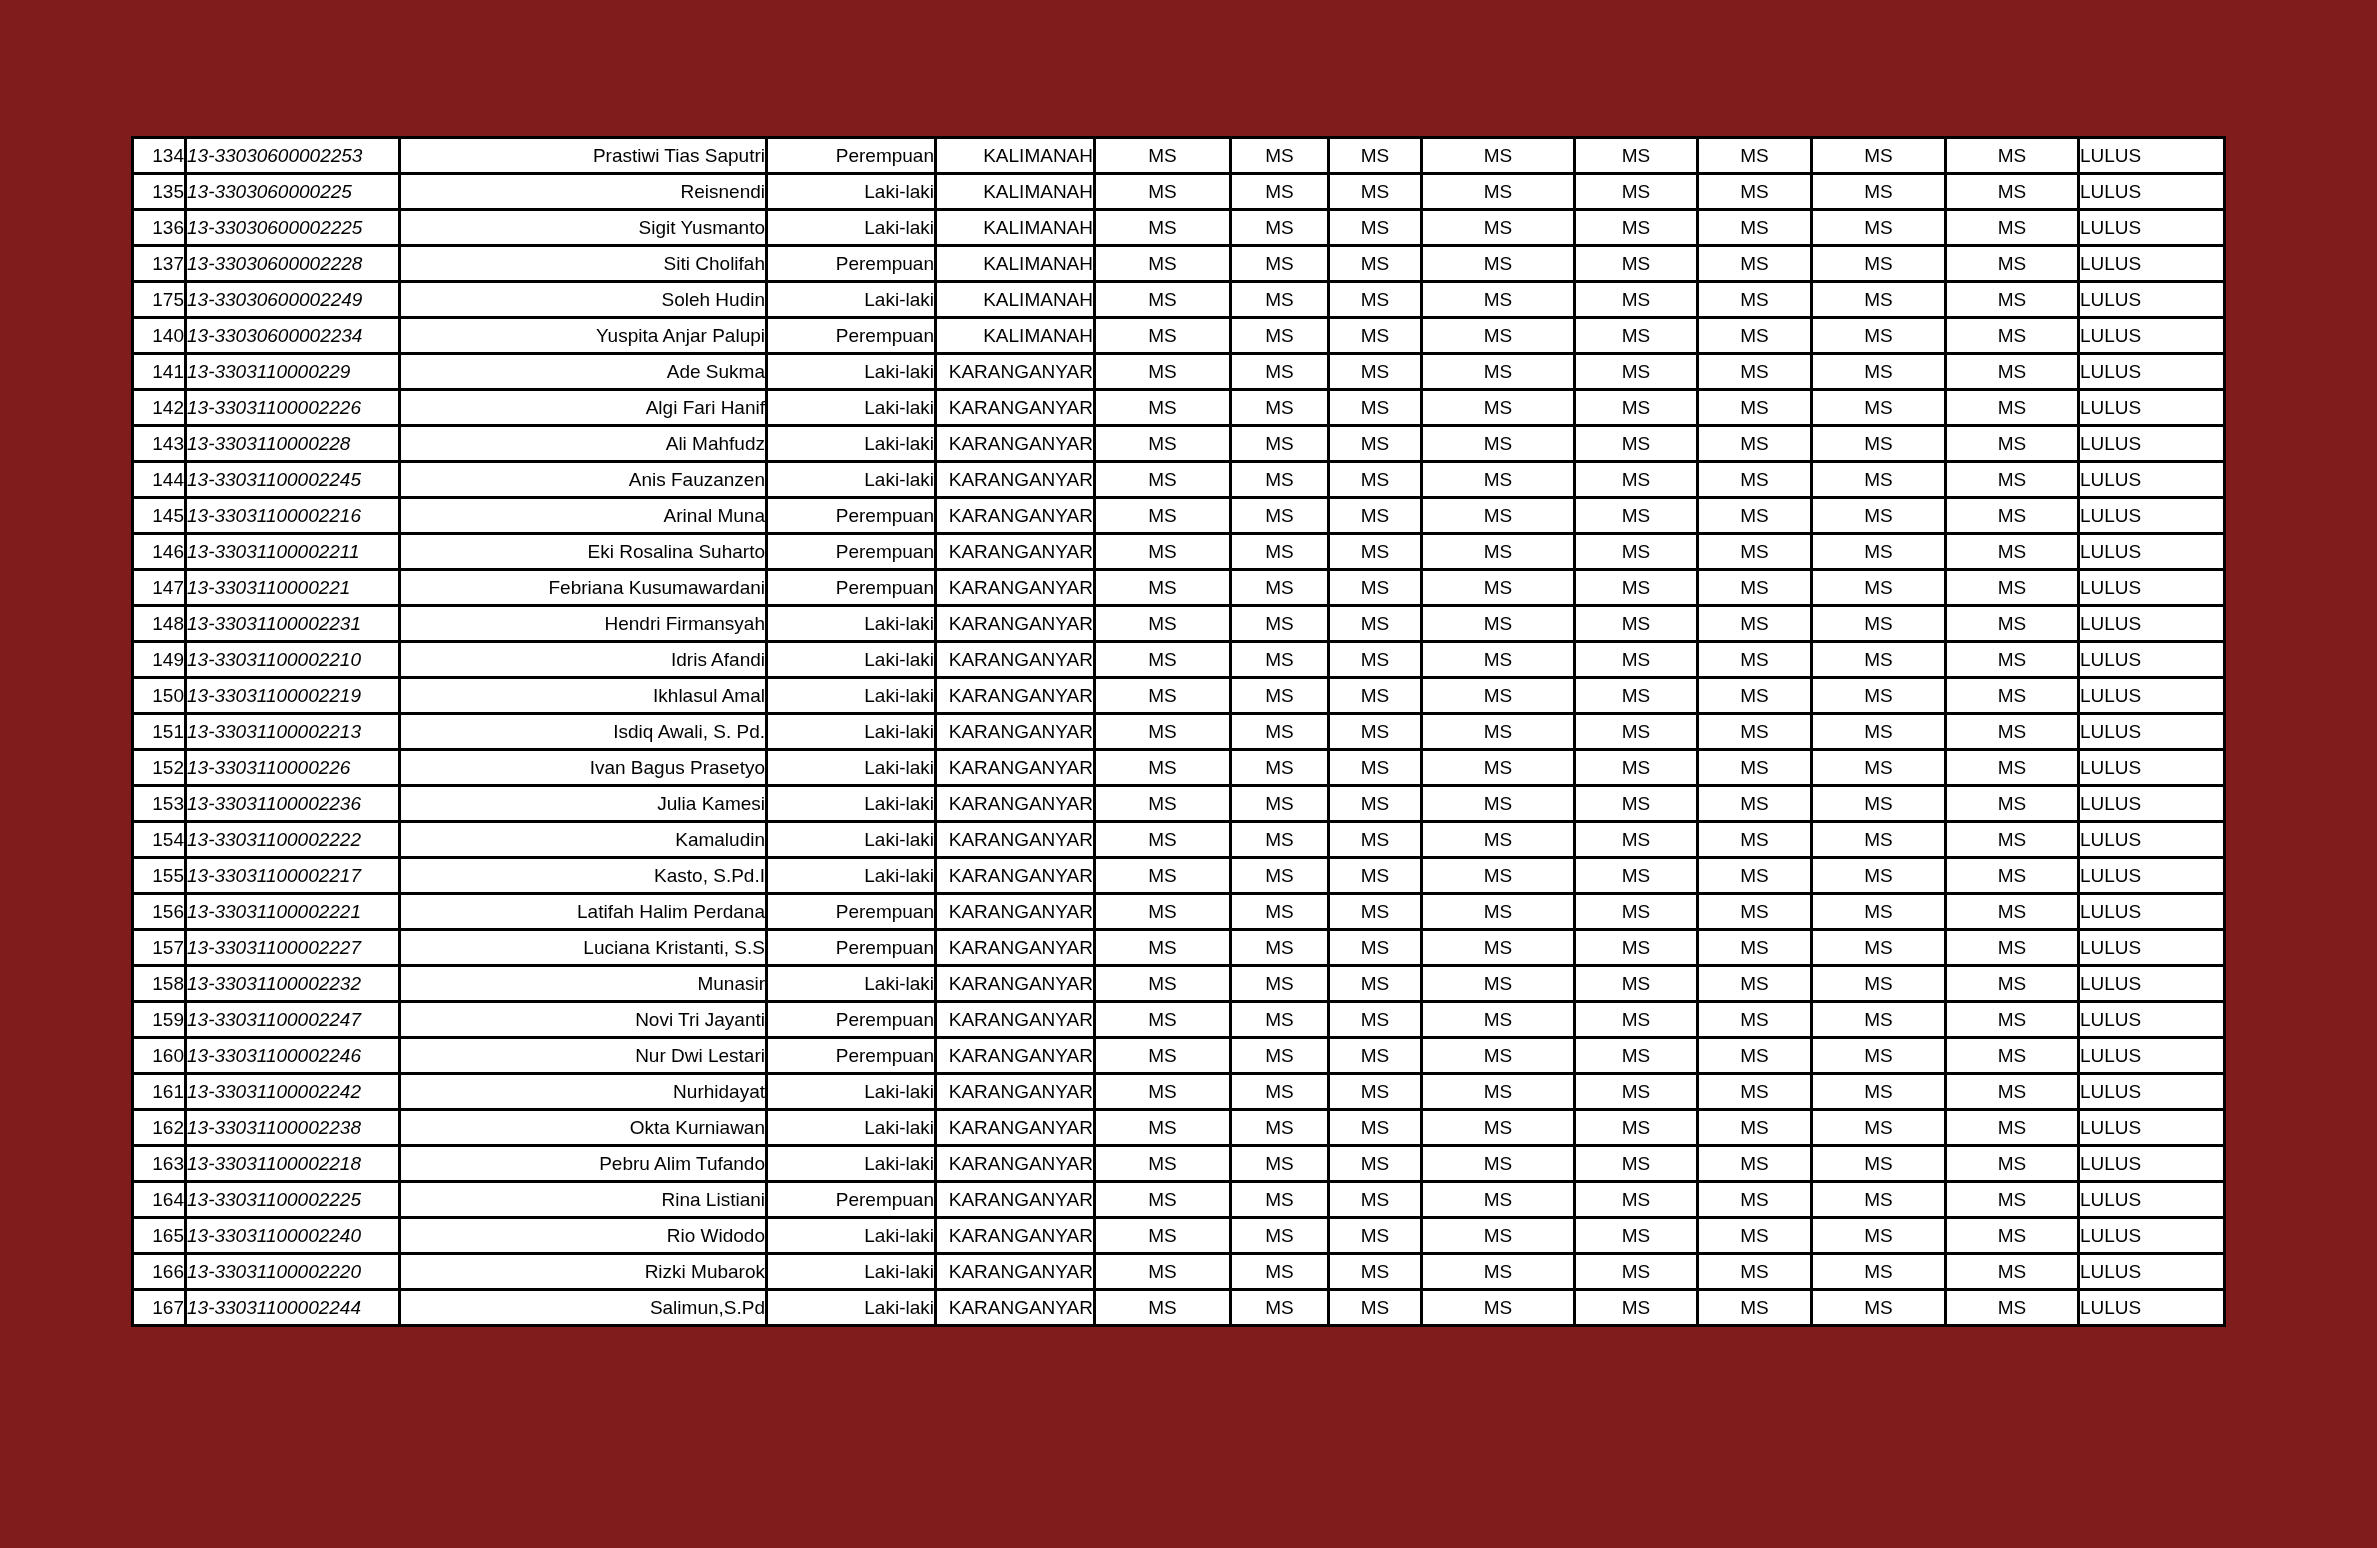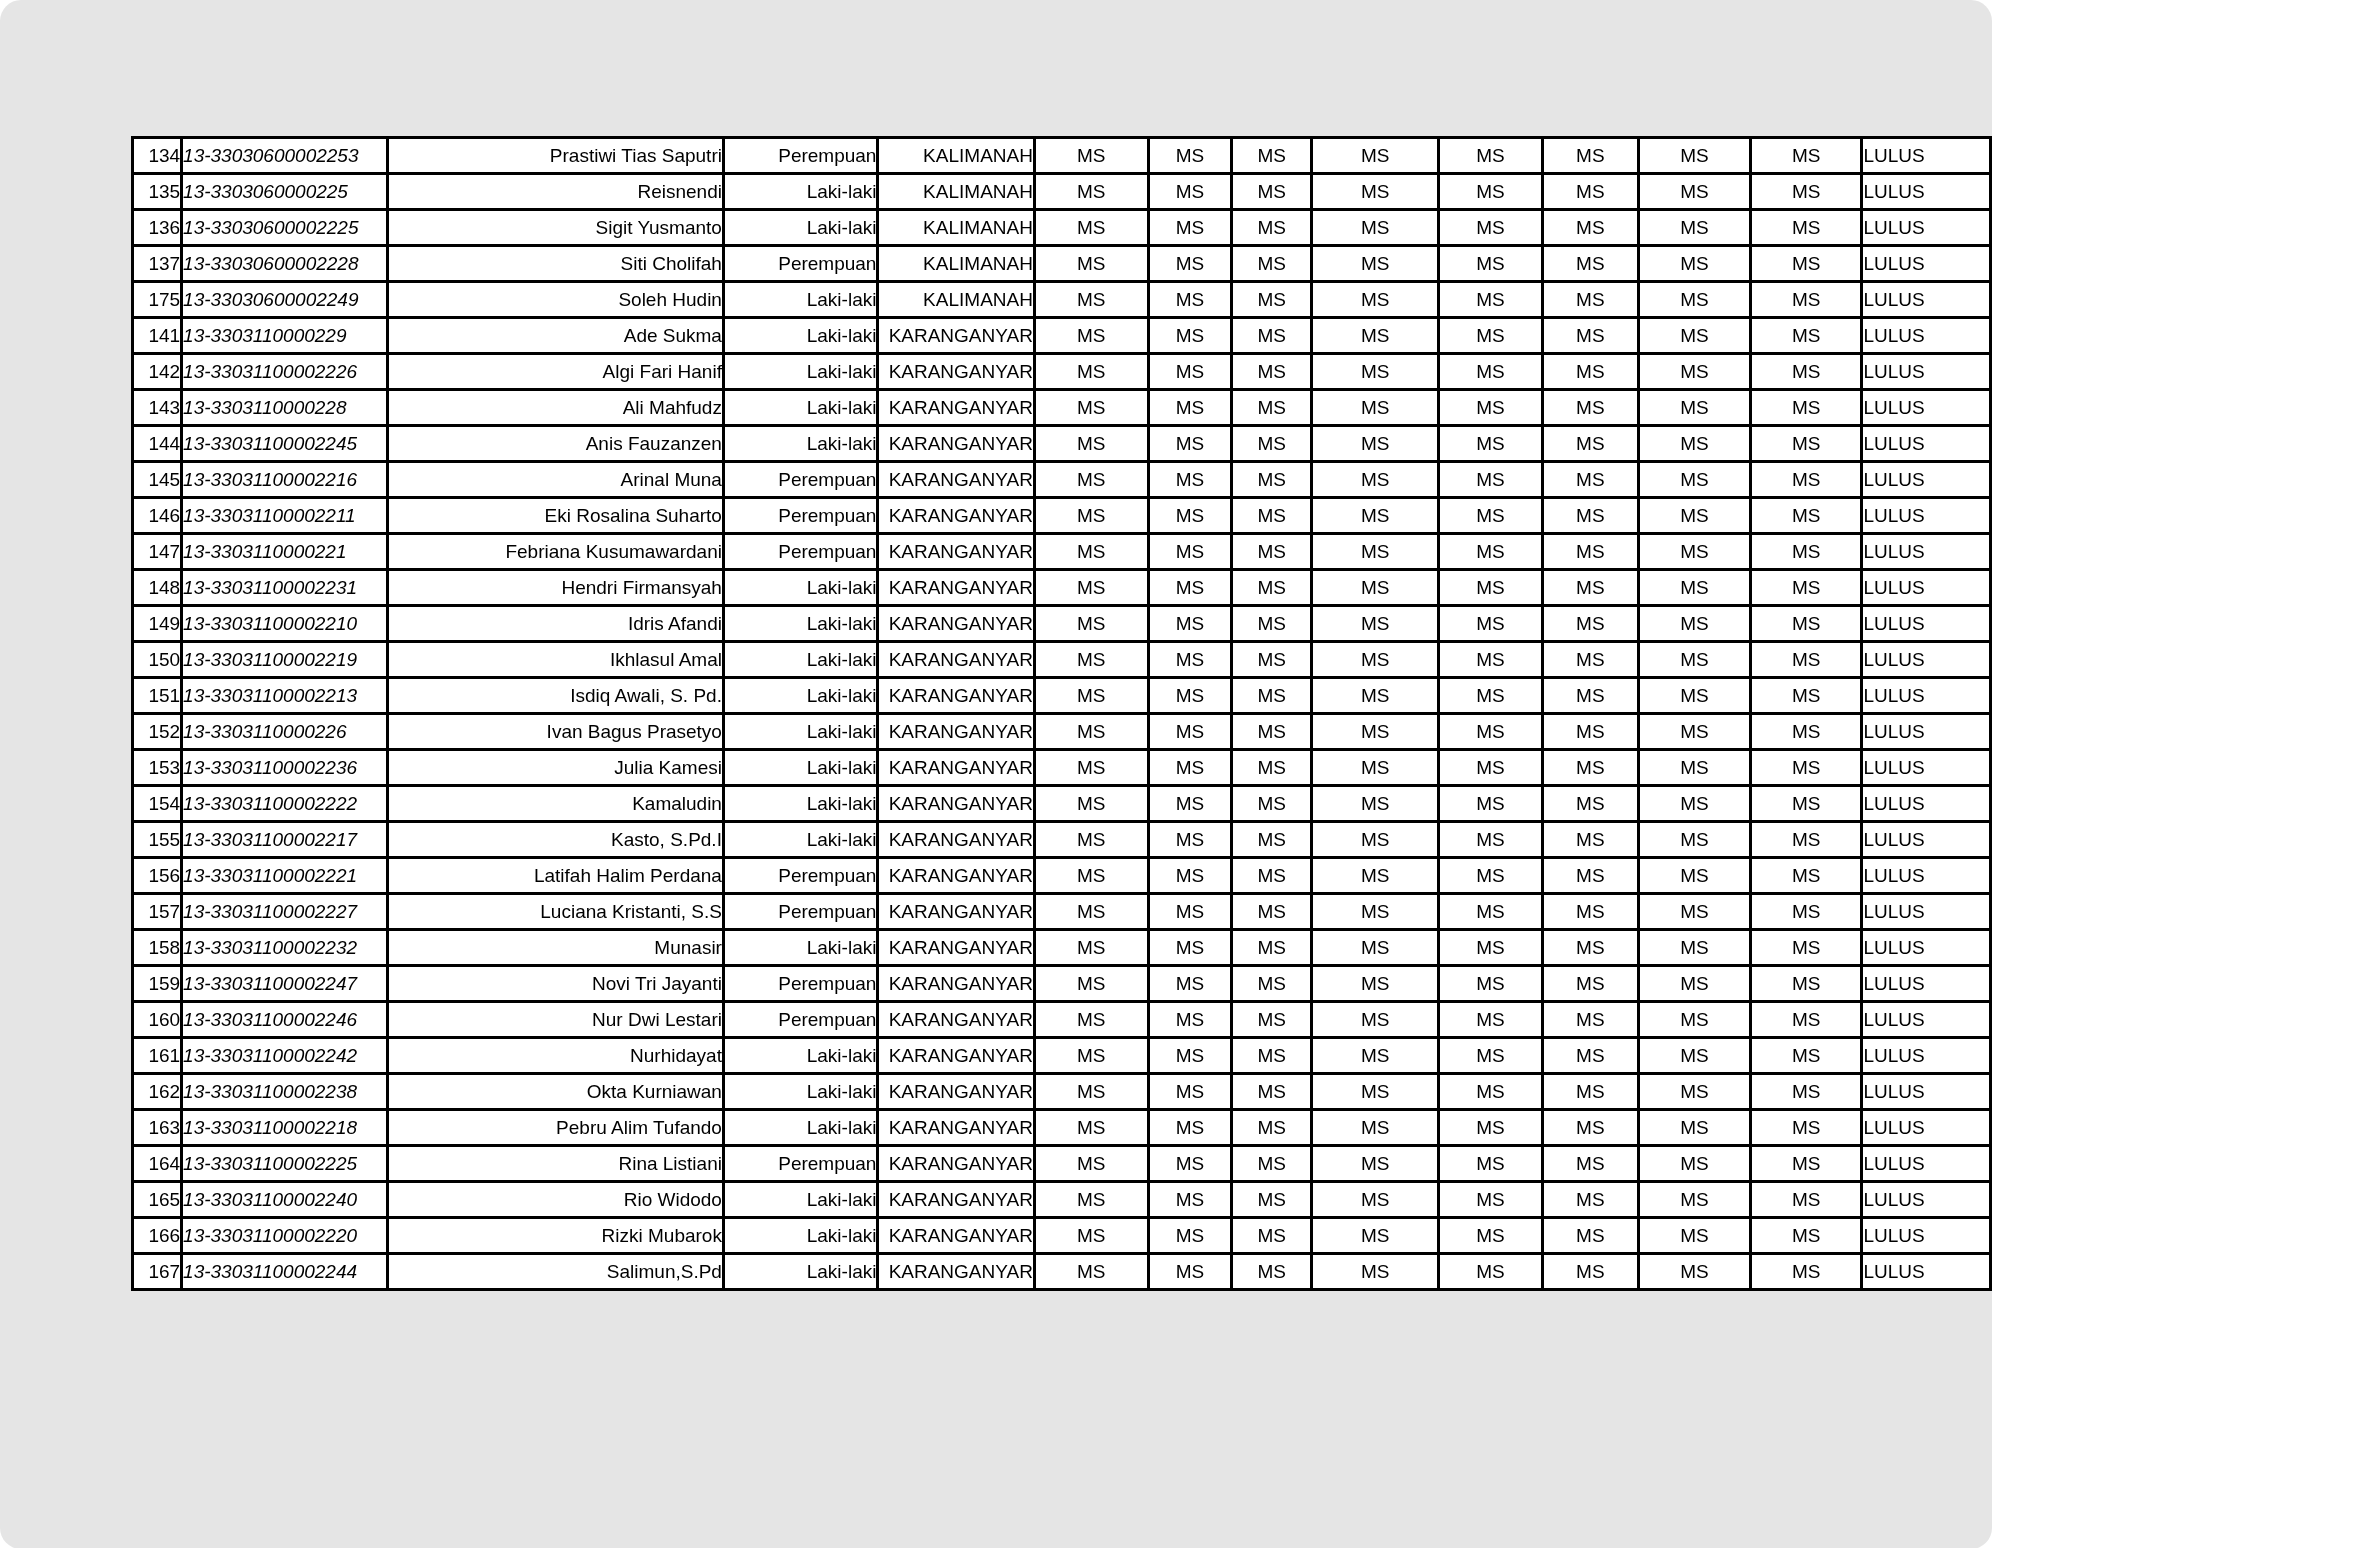--- a/index.html
+++ b/index.html
@@ -6,25 +6,24 @@
     margin: 0;
     padding: 0;
     background: #ffffff;
     width: 2377px;
     height: 1549px;
     font-family: "Liberation Sans", sans-serif;
     color: #000000;
   }
   .page {
     position: relative;
-    width: 1992px;
+    width: 2377px;
     height: 1549px;
-    background: #e5e5e5;
+    background: #7f1d1d;
     overflow: hidden;
-    border-radius: 21px;
   }
   .sheet {
     position: absolute;
     left: 131px;
     top: 136px;
   }
   table.results {
     border-collapse: collapse;
     table-layout: fixed;
   }
@@ -144,20 +143,36 @@
     <td class="c-ms">MS</td>
     <td class="c-ms">MS</td>
     <td class="c-ms">MS</td>
     <td class="c-ms">MS</td>
     <td class="c-ms">MS</td>
     <td class="c-ms">MS</td>
     <td class="c-ms">MS</td>
     <td class="c-status">LULUS</td>
   </tr>
           <tr>
+    <td class="c-no">140</td>
+    <td class="c-id">13-33030600002234</td>
+    <td class="c-name">Yuspita Anjar Palupi</td>
+    <td class="c-gender">Perempuan</td>
+    <td class="c-dist">KALIMANAH</td>
+    <td class="c-ms">MS</td>
+    <td class="c-ms">MS</td>
+    <td class="c-ms">MS</td>
+    <td class="c-ms">MS</td>
+    <td class="c-ms">MS</td>
+    <td class="c-ms">MS</td>
+    <td class="c-ms">MS</td>
+    <td class="c-ms">MS</td>
+    <td class="c-status">LULUS</td>
+  </tr>
+          <tr>
     <td class="c-no">141</td>
     <td class="c-id">13-3303110000229</td>
     <td class="c-name">Ade Sukma</td>
     <td class="c-gender">Laki-laki</td>
     <td class="c-dist">KARANGANYAR</td>
     <td class="c-ms">MS</td>
     <td class="c-ms">MS</td>
     <td class="c-ms">MS</td>
     <td class="c-ms">MS</td>
     <td class="c-ms">MS</td>

